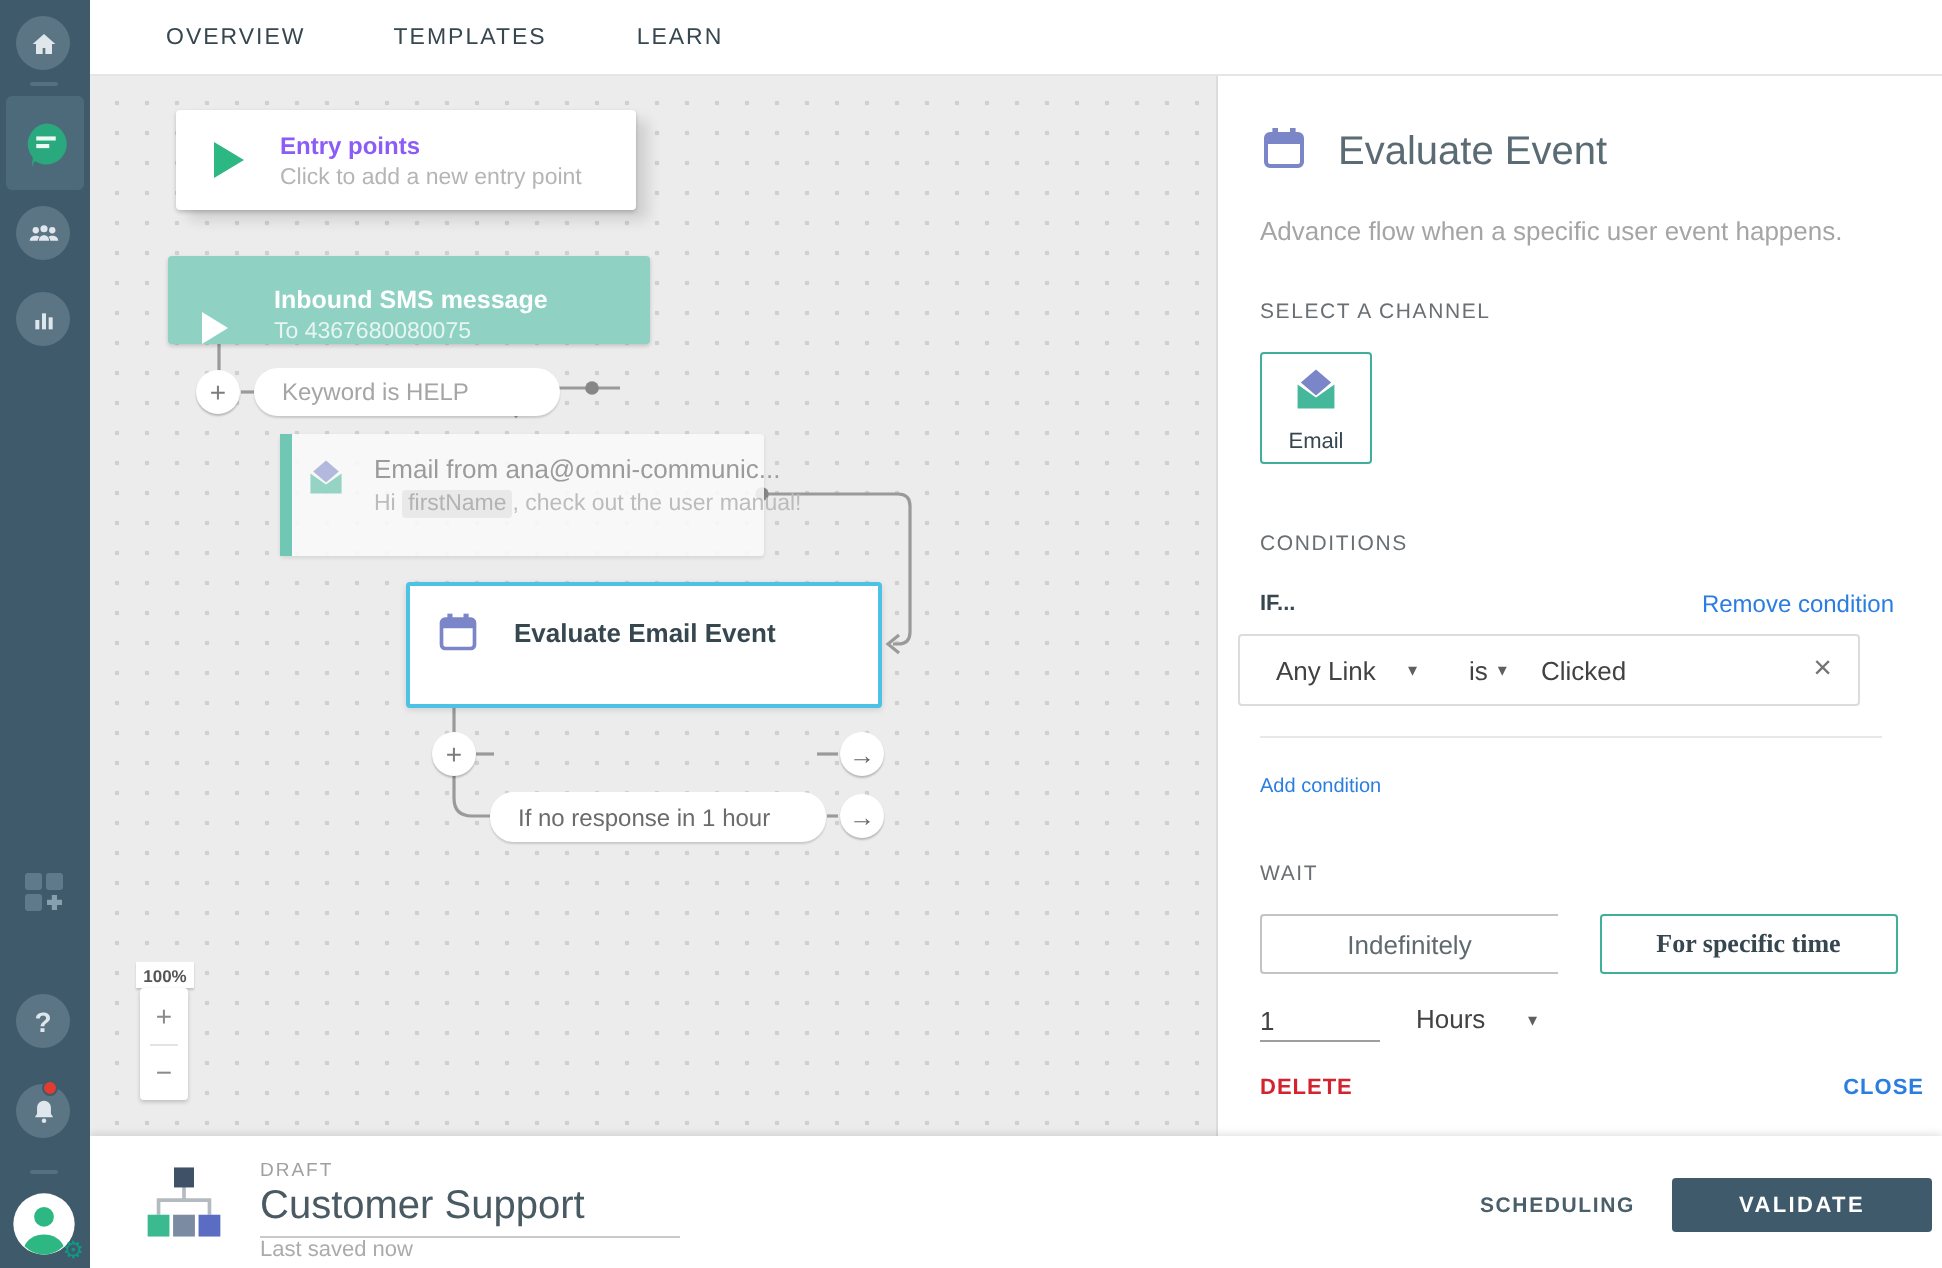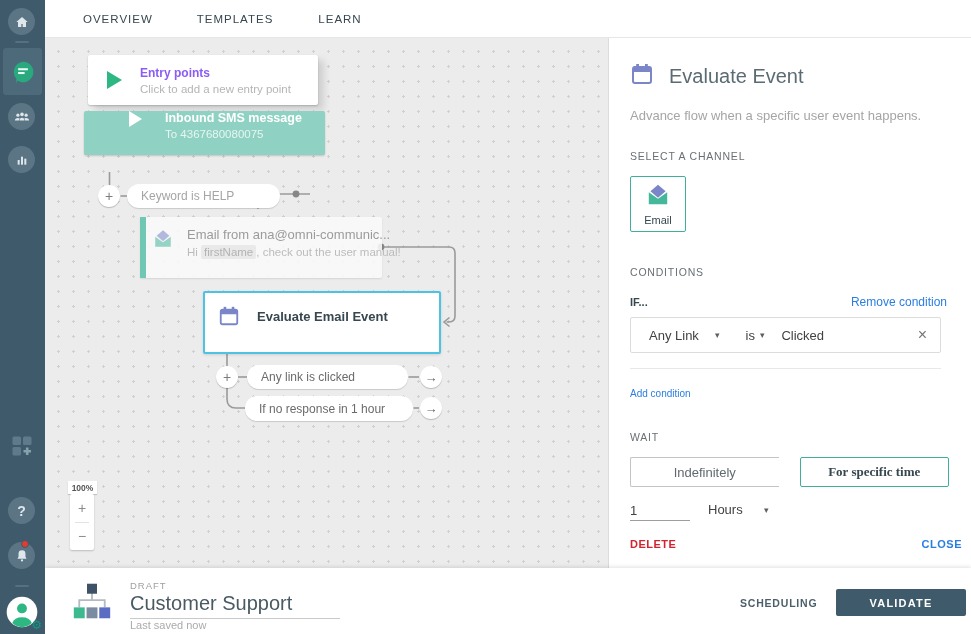--- a/index.html
+++ b/index.html
@@ -36,21 +36,21 @@
   .connectors { position:absolute; left:0; top:0; }
 
   .card { position:absolute; background:#fff; border-radius:2px; box-shadow:0 1px 2px rgba(0,0,0,0.18); }
   .entry-card { left:43px; top:17px; width:230px; height:50px; display:flex; align-items:center;
                 box-shadow:0 1px 2px rgba(0,0,0,0.2), 6px 5px 7px rgba(0,0,0,0.12); }
   .play { width:0; height:0; border-style:solid; border-width:9px 0 9px 15px; border-color:transparent transparent transparent #2db783; margin-left:19px; }
   .entry-text { margin-left:18px; }
   .entry-title { font-size:12px; font-weight:bold; color:#8b5cf6; margin-bottom:3px; }
   .entry-sub { font-size:11.5px; color:#b5b5b5; }
 
-  .sms-node { left:39px; top:73px; width:241px; height:44px; background:#8fd2c3; display:flex; align-items:flex-start;padding-left:28px; }
+  .sms-node { left:39px; top:90px; width:241px; height:44px; background:#8fd2c3; display:flex; align-items:flex-end; }
   .sms-node .play { border-color:transparent transparent transparent #ffffff; border-width:8px 0 8px 13px; margin-left:17px; }
   .sms-text { margin-left:23px; }
   .sms-title { font-size:12.5px; font-weight:bold; color:#fff; margin-bottom:3px; }
   .sms-sub { font-size:11.5px; color:rgba(255,255,255,0.78); }
 
   .pill { position:absolute; background:#fff; border-radius:12px; box-shadow:0 1px 1px rgba(0,0,0,0.15);
           display:flex; align-items:center; padding-left:14px; font-size:12px; color:#6b6b6b; }
   .keyword-pill { left:82px; top:146px; width:153px; height:24px; color:#a5a5a5; }
   .branch-pill-0 { left:202px; top:327px; width:161px; height:24px; }
   .branch-pill-1 { left:200px; top:358px; width:168px; height:25px; }
@@ -97,21 +97,21 @@
   .lbl-conditions { top:228px; }
   .lbl-wait { top:393px; }
   .channel-card { position:absolute; left:21px; top:138px; width:56px; height:56px; background:#fff;
                   border:1px solid #3fae9b; border-radius:2px; display:flex; flex-direction:column;
                   align-items:center; justify-content:center; cursor:pointer; }
   .channel-label { font-size:11px; color:#37474f; margin-top:2px; }
 
   .if-label { position:absolute; left:21px; top:258px; font-size:11px; font-weight:bold; color:#37474f; }
   .link { color:#2a7de1; cursor:pointer; }
   .remove-cond { position:absolute; right:24px; top:257px; font-size:12px; }
-  .cond-box { position:absolute; left:21px; top:279px; width:311px; height:36px; border:1px solid #dcdcdc;
+  .cond-box { position:absolute; left:10px; top:279px; width:311px; height:36px; border:1px solid #dcdcdc;
               border-radius:2px; display:flex; align-items:center; background:#fff; }
   .cond-field { margin-left:18px; font-size:13px; color:#424242; width:62px; cursor:pointer; }
   .caret { font-size:9px; color:#5f5f5f; cursor:pointer; }
   .caret-field { margin-left:4px; }
   .cond-op { margin-left:26px; font-size:13px; color:#424242; cursor:pointer; }
   .caret-op { margin-left:5px; }
   .cond-value { margin-left:17px; font-size:13px; color:#424242; }
   .cond-close { margin-left:auto; margin-right:13px; font-size:16px; color:#757575; cursor:pointer; }
   .cond-divider { position:absolute; left:21px; top:330px; width:311px; height:1px; background:#e8e8e8; }
   .add-cond { position:absolute; left:21px; top:350px; font-size:10px; }
@@ -284,23 +284,20 @@
           <rect x="6.2" y="2" width="2.8" height="4.5" fill="#7a86c8"></rect>
           <rect x="15" y="2" width="2.8" height="4.5" fill="#7a86c8"></rect>
         </svg>
       </div>
       <div class="evaluate-title">Evaluate Email Event</div>
     </div>
 
     <div class="node-circle plus-2">
       <span>+</span>
     </div>
-    <div class="pill branch-pill-0">
-      <span>Any link is clicked</span>
-    </div>
     <div class="node-circle arrow-1">
       <span style="font-size:13px;color:#666;">→</span>
     </div>
     <div class="pill branch-pill-1">
       <span>If no response in 1 hour</span>
     </div>
     <div class="node-circle arrow-2">
       <span style="font-size:13px;color:#666;">→</span>
     </div>
 

